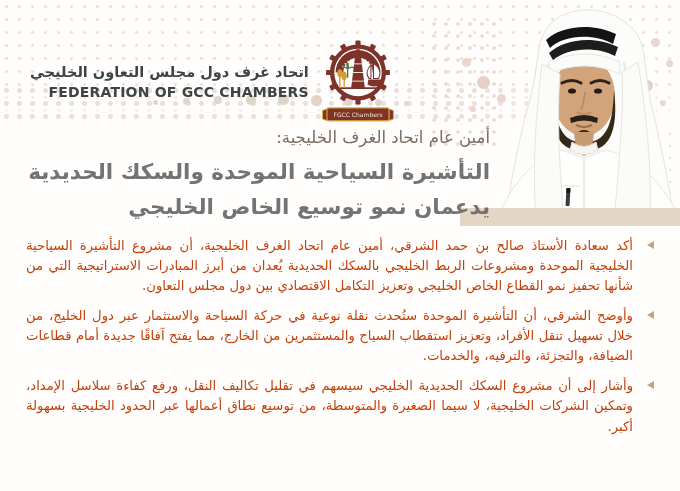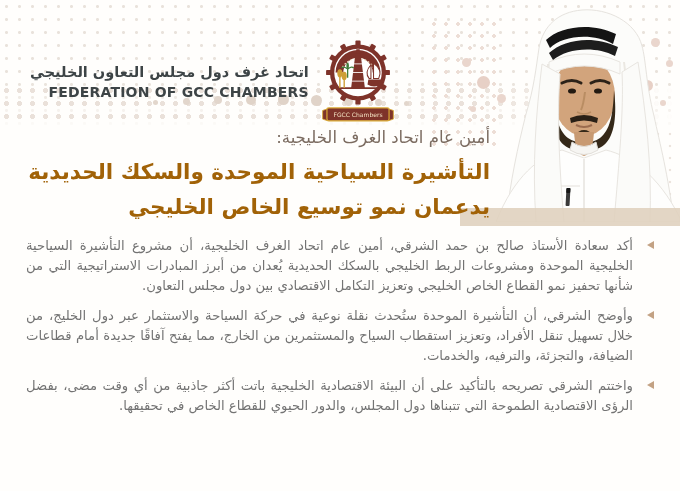--- a/index.html
+++ b/index.html
@@ -48,29 +48,29 @@
   .band{
     position:absolute;top:208px;right:0;width:220px;height:18px;
     background:rgba(223,208,189,.88);z-index:3;
   }
   
   .headline{
     position:absolute;top:128px;right:190px;left:20px;
     direction:rtl;text-align:right;z-index:4;
   }
   .kicker{font-size:16.5px;color:#7b6b60;margin:0 0 8px;}
-  .title{font-size:21.5px;font-weight:700;color:#a16207;line-height:1.62;margin:0;text-align:right;}
+  .title{font-size:21.5px;font-weight:700;color:#737373;line-height:1.62;margin:0;text-align:right;}
   
   .article{
     position:absolute;top:236px;right:26px;left:26px;
     direction:rtl;z-index:4;
   }
   .para{
     position:relative;margin:0 0 10px;padding-right:21px;
-    font-size:13.2px;line-height:1.52;color:#737373;
+    font-size:13.2px;line-height:1.52;color:#c2410c;
     text-align:justify;
   }
   .bullet{
     position:absolute;right:0;top:5px;width:0;height:0;
     border-top:4.5px solid transparent;border-bottom:4.5px solid transparent;
     border-right:7.5px solid #c3a284;
   }
 </style>
 </head>
 <body>
@@ -204,17 +204,17 @@
     <p class="para">
       <span class="bullet"></span>
       <span>أكد سعادة الأستاذ صالح بن حمد الشرقي، أمين عام اتحاد الغرف الخليجية، أن مشروع التأشيرة السياحية الخليجية الموحدة ومشروعات الربط الخليجي بالسكك الحديدية يُعدان من أبرز المبادرات الاستراتيجية التي من شأنها تحفيز نمو القطاع الخاص الخليجي وتعزيز التكامل الاقتصادي بين دول مجلس التعاون.</span>
     </p>
     <p class="para">
       <span class="bullet"></span>
       <span>وأوضح الشرقي، أن التأشيرة الموحدة ستُحدث نقلة نوعية في حركة السياحة والاستثمار عبر دول الخليج، من خلال تسهيل تنقل الأفراد، وتعزيز استقطاب السياح والمستثمرين من الخارج، مما يفتح آفاقًا جديدة أمام قطاعات الضيافة، والتجزئة، والترفيه، والخدمات.</span>
     </p>
     <p class="para">
       <span class="bullet"></span>
-      <span>واختتم الشرقي تصريحه بالتأكيد على أن البيئة الاقتصادية الخليجية باتت أكثر جاذبية من أي وقت مضى، بفضل الرؤى الاقتصادية الطموحة التي تتبناها دول المجلس، والدور الحيوي للقطاع الخاص في تحقيقها.</span>
+      <span>وأشار إلى أن مشروع السكك الحديدية الخليجي سيسهم في تقليل تكاليف النقل، ورفع كفاءة سلاسل الإمداد، وتمكين الشركات الخليجية، لا سيما الصغيرة والمتوسطة، من توسيع نطاق أعمالها عبر الحدود الخليجية بسهولة أكبر.</span>
     </p>
   </div>
 
 </div>
 
 </body></html>

